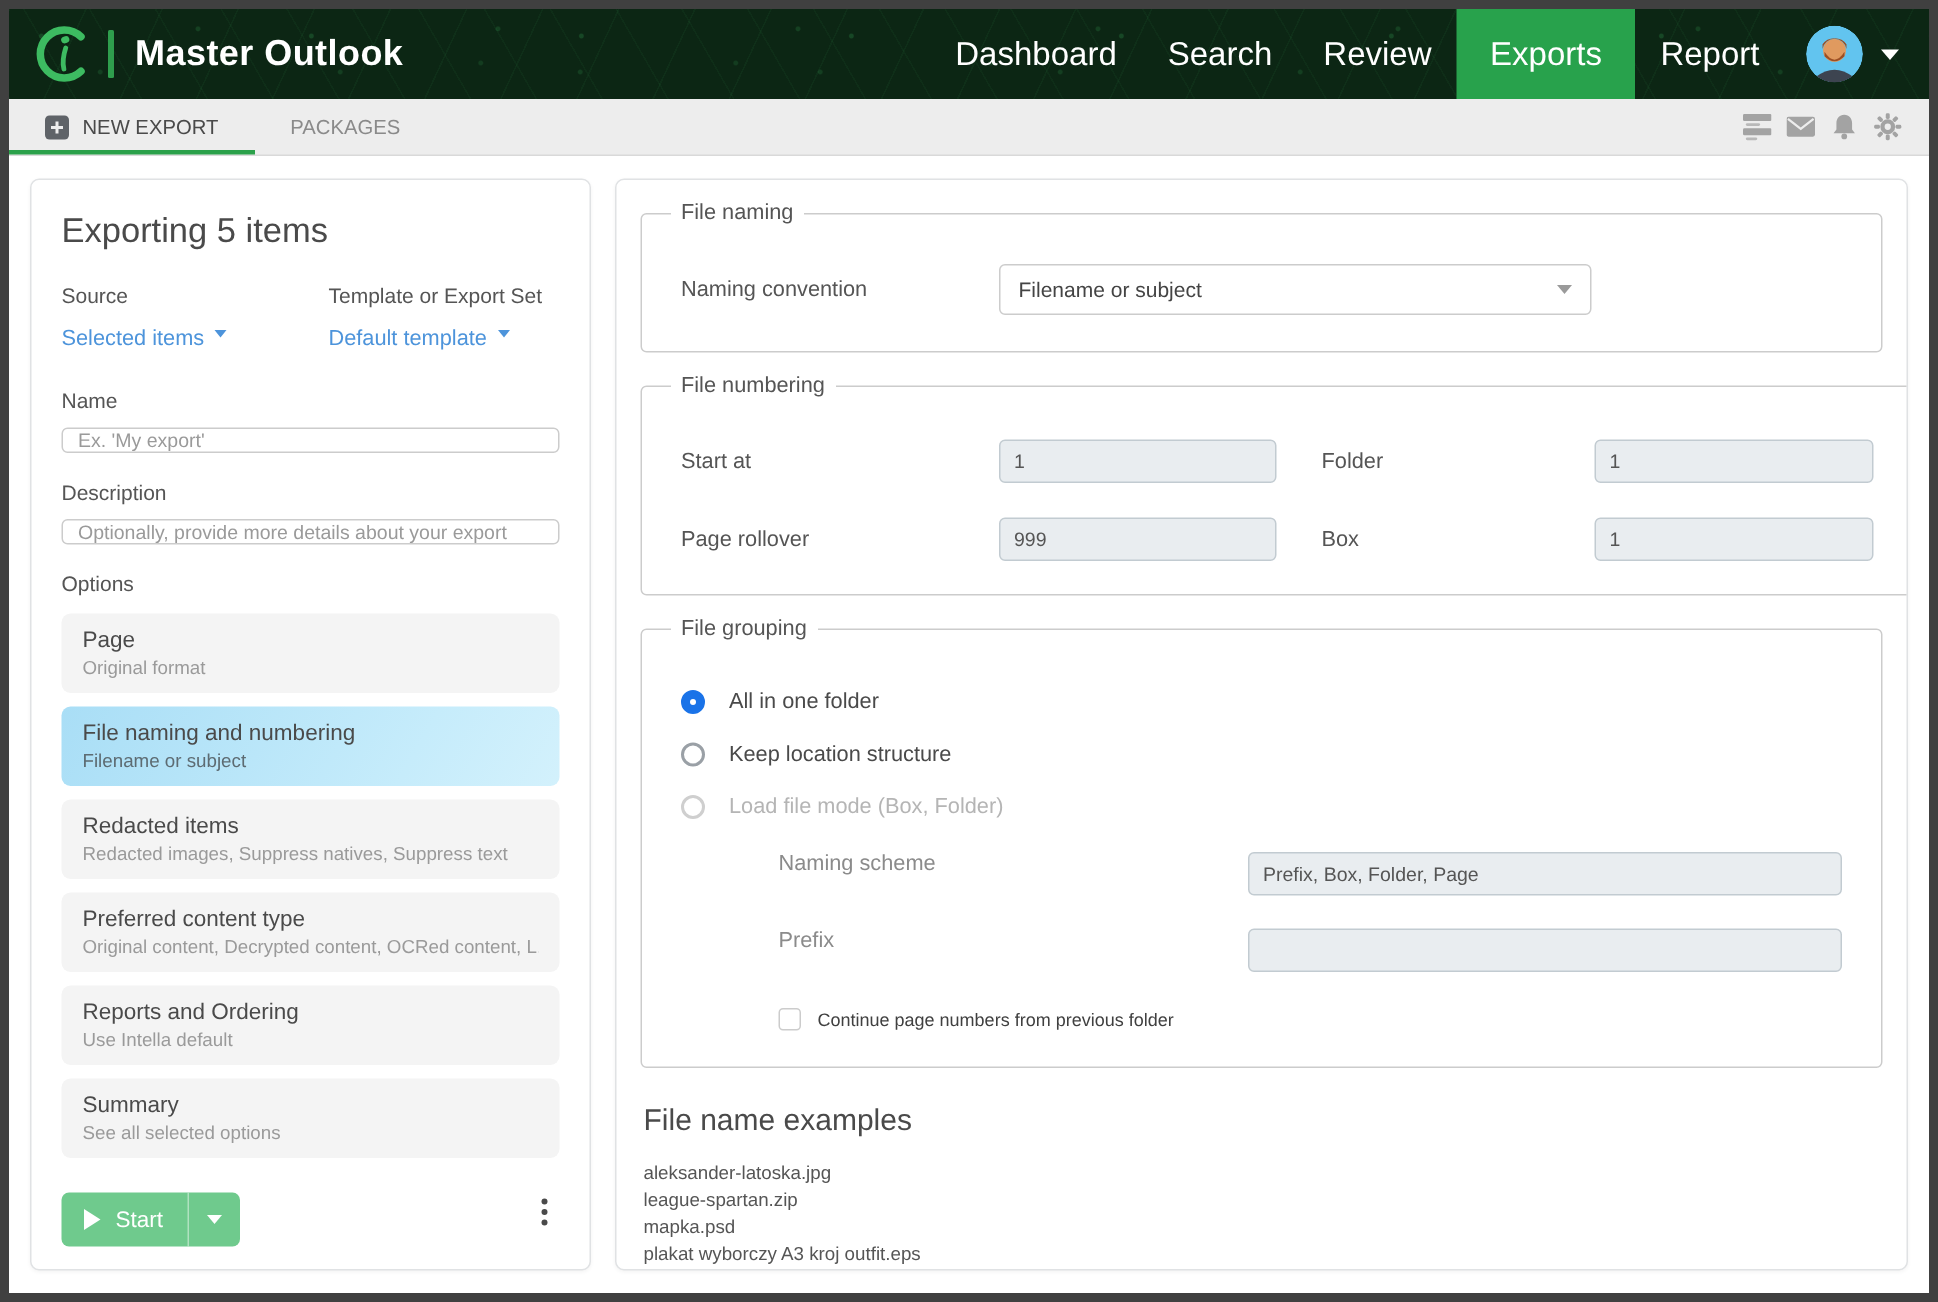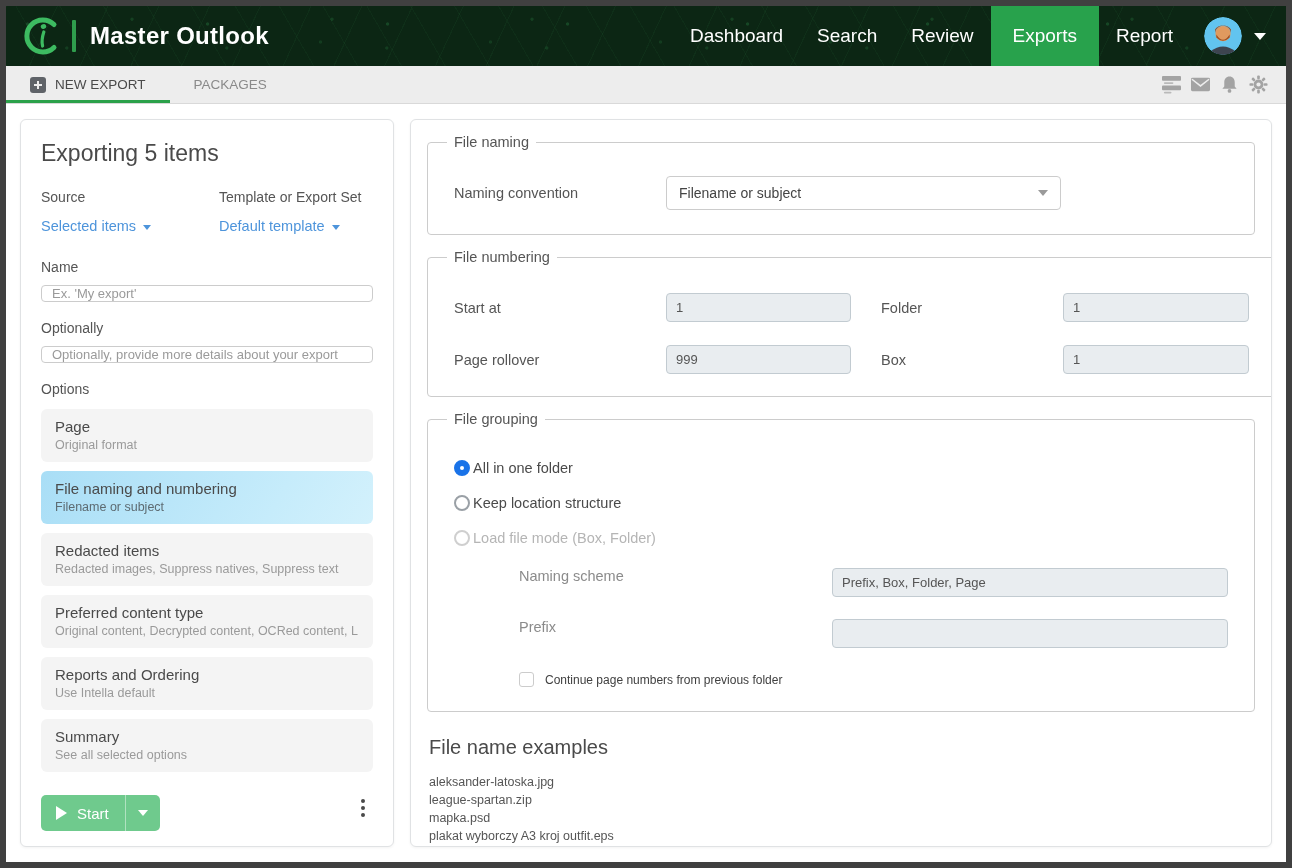--- a/index.html
+++ b/index.html
@@ -17,21 +17,21 @@
       radial-gradient(circle at 85% 60%, rgba(61,187,97,.15) 1.2px, transparent 2px),
       repeating-linear-gradient(115deg, rgba(61,187,97,.06) 0 1px, transparent 1px 46px),
       repeating-linear-gradient(60deg, rgba(61,187,97,.05) 0 1px, transparent 1px 38px);
     background-size:180px 60px,160px 60px,200px 60px,170px 60px,auto,auto;
   }
   .logo-mark { width:44px; height:44px; }
   .logo-bar { width:4px; height:32px; background:#2f9e4d; margin:0 14px 0 8px; border-radius:1px; }
   .app-title { color:#fff; font-size:24px; font-weight:bold; letter-spacing:.3px; }
   .header-spacer { flex:1; }
   .nav { display:flex; align-items:stretch; height:60px; }
-  .nav-item { color:#fff; font-size:19px; display:flex; align-items:center; padding:0 17px; cursor:pointer; }
+  .nav-item { color:#fff; font-size:22px; display:flex; align-items:center; padding:0 17px; cursor:pointer; }
   .nav-item.active { background:#28a24c; padding:0 22px; }
   .avatar-wrap { display:flex; align-items:center; padding:0 20px 0 14px; gap:12px; }
   .avatar { width:38px; height:38px; border-radius:50%; overflow:hidden; }
   .caret-down-white { width:0; height:0; border-left:6px solid transparent; border-right:6px solid transparent; border-top:7px solid #fff; }
 
   
   .tabbar { height:38px; flex:0 0 38px; background:#ededed; border-bottom:1px solid #d9d9d9; display:flex; align-items:stretch; }
   .tab { display:flex; align-items:center; gap:9px; padding:0 24px; font-size:13.5px; color:#8a8a8a; cursor:pointer; }
   .tab.active { color:#4a4a4a; border-bottom:3px solid #2ba14a; padding-top:3px; }
   .plus-icon { width:16px; height:16px; background:#5f6368; border-radius:3px; position:relative; }
@@ -45,21 +45,21 @@
   
   .content { flex:1; display:flex; padding:15px 14px; gap:16px; background:#fff; overflow:hidden; }
   .card { background:#fff; border:1px solid #e0e2e4; border-radius:6px; box-shadow:0 1px 3px rgba(0,0,0,.05); }
 
   
   .left-card { width:374px; flex:0 0 374px; padding:20px; display:flex; flex-direction:column; }
   .panel-title { font-size:23px; color:#4a4a4a; margin-bottom:22px; }
   .src-row { display:flex; margin-bottom:6px; }
   .src-col1 { width:178px; }
   .field-label { font-size:14px; color:#555; }
-  .blue-link { color:#4d94db; font-size:14.5px; margin-top:13px; display:inline-flex; align-items:center; gap:7px; cursor:pointer; }
+  .blue-link { color:#4d94db; font-size:14.5px; margin-top:13px; display:inline-flex; gap:7px; cursor:pointer; }
   .caret-down-blue { width:0; height:0; border-left:4.5px solid transparent; border-right:4.5px solid transparent; border-top:5px solid #4d94db; margin-top:2px; }
   .lbl-block { margin:18px 0 10px; }
   .text-input { width:100%; height:31px; border:1px solid #ccc; border-radius:4px; padding:0 10px; font-size:13px; color:#444; font-family:inherit; }
   .text-input::placeholder { color:#9a9a9a; }
   .options-list { margin-top:2px; }
   .option { background:#f4f4f4; border-radius:6px; padding:9px 14px 10px; margin-bottom:9px; cursor:pointer; }
   .option.selected { background:linear-gradient(120deg,#a9def6 0%,#c6ecfb 70%,#d3f1fc 100%); }
   .option-title { font-size:15px; color:#4a4a4a; }
   .option-sub { font-size:12.5px; color:#9a9a9a; margin-top:3px; white-space:nowrap; overflow:hidden; }
   .option.selected .option-sub { color:#5d6b72; }
@@ -77,21 +77,21 @@
   .right-card { flex:1; padding:14px 16px 0; overflow:hidden; }
   fieldset { border:1px solid #ccc; border-radius:4px; margin-bottom:14px; padding:14px 26px 18px; }
   legend { font-size:14.5px; color:#555; padding:0 7px; margin-left:-7px; }
   .fn-row { display:flex; align-items:center; margin-top:12px; margin-bottom:6px; }
   .fn-label { width:212px; font-size:14.5px; color:#555; }
   .select-box { width:395px; height:34px; border:1px solid #ccc; border-radius:4px; background:#fff; display:flex; align-items:center; justify-content:space-between; padding:0 12px; font-size:14px; color:#444; cursor:pointer; }
   .caret-down-gray { width:0; height:0; border-left:5px solid transparent; border-right:5px solid transparent; border-top:6px solid #9a9a9a; }
   .num-grid { display:grid; grid-template-columns:212px 185px 1fr 186px; row-gap:23px; align-items:center; margin-top:14px; margin-bottom:4px; }
   .num-label2 { padding-left:30px; }
   .dis-input { height:29px; background:#e9edf0; border:1px solid #c2cbd1; border-radius:4px; padding:0 9px; font-size:13px; color:#555; font-family:inherit; width:100%; }
-  .radio-row { display:flex; align-items:center; gap:3px; margin:19px 0; font-size:14.5px; color:#4a4a4a; }
+  .radio-row { display:flex; align-items:center; gap:16px; margin:19px 0; font-size:14.5px; color:#4a4a4a; }
   .radio { width:16px; height:16px; border-radius:50%; border:2px solid #9aa0a6; background:#fff; flex:0 0 16px; position:relative; }
   .radio.checked { border:2px solid #1a73e8; background:#1a73e8; }
   .radio.checked::after { content:""; position:absolute; left:4px; top:4px; width:4px; height:4px; border-radius:50%; background:#fff; }
   .radio.disabled { border-color:#cfcfcf; }
   .radio-row.disabled { color:#b5b5b5; }
   .indent-row { display:flex; align-items:flex-start; margin:22px 0 22px 65px; }
   .indent-label { flex:1; font-size:14.5px; color:#8b8b8b; }
   .indent-input { width:396px; }
   .check-row { display:flex; align-items:center; gap:11px; margin:24px 0 6px 65px; font-size:12px; color:#404040; }
   .checkbox { width:15px; height:15px; border:1px solid #ccc; border-radius:3px; background:#fff; flex:0 0 15px; }
@@ -201,21 +201,21 @@
           <div class="blue-link">
             <span>Default template</span>
             <span class="caret-down-blue"></span>
           </div>
         </div>
       </div>
 
       <div class="field-label lbl-block">Name</div>
       <input class="text-input" type="text" placeholder="Ex. 'My export'" style="">
 
-      <div class="field-label lbl-block">Optionally</div>
+      <div class="field-label lbl-block">Description</div>
       <input class="text-input" type="text" placeholder="Optionally, provide more details about your export" style="">
 
       <div class="field-label lbl-block">Options</div>
       <div class="options-list">
         <div class="option">
           <div class="option-title">Page</div>
           <div class="option-sub">Original format</div>
         </div>
         <div class="option selected">
           <div class="option-title">File naming and numbering</div>

